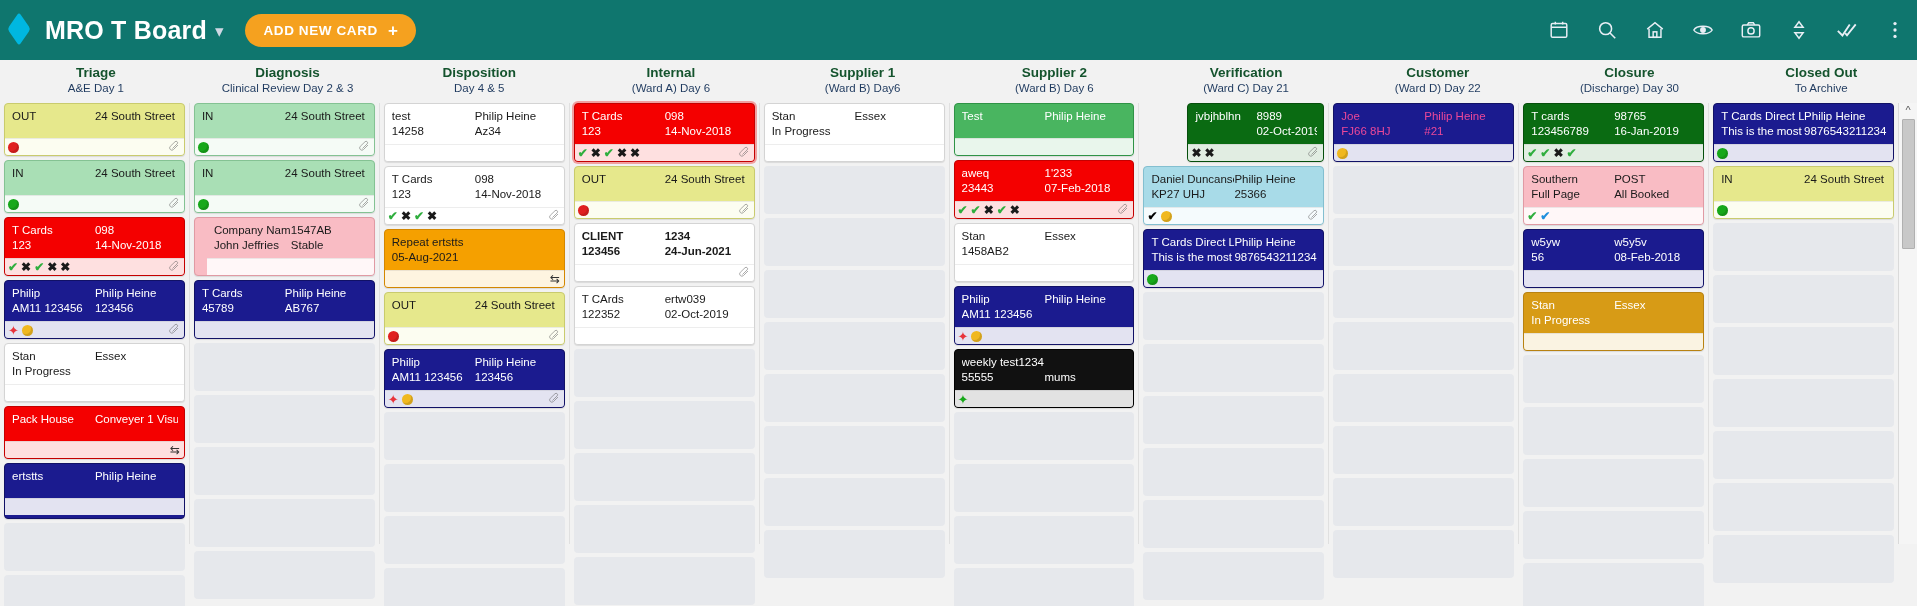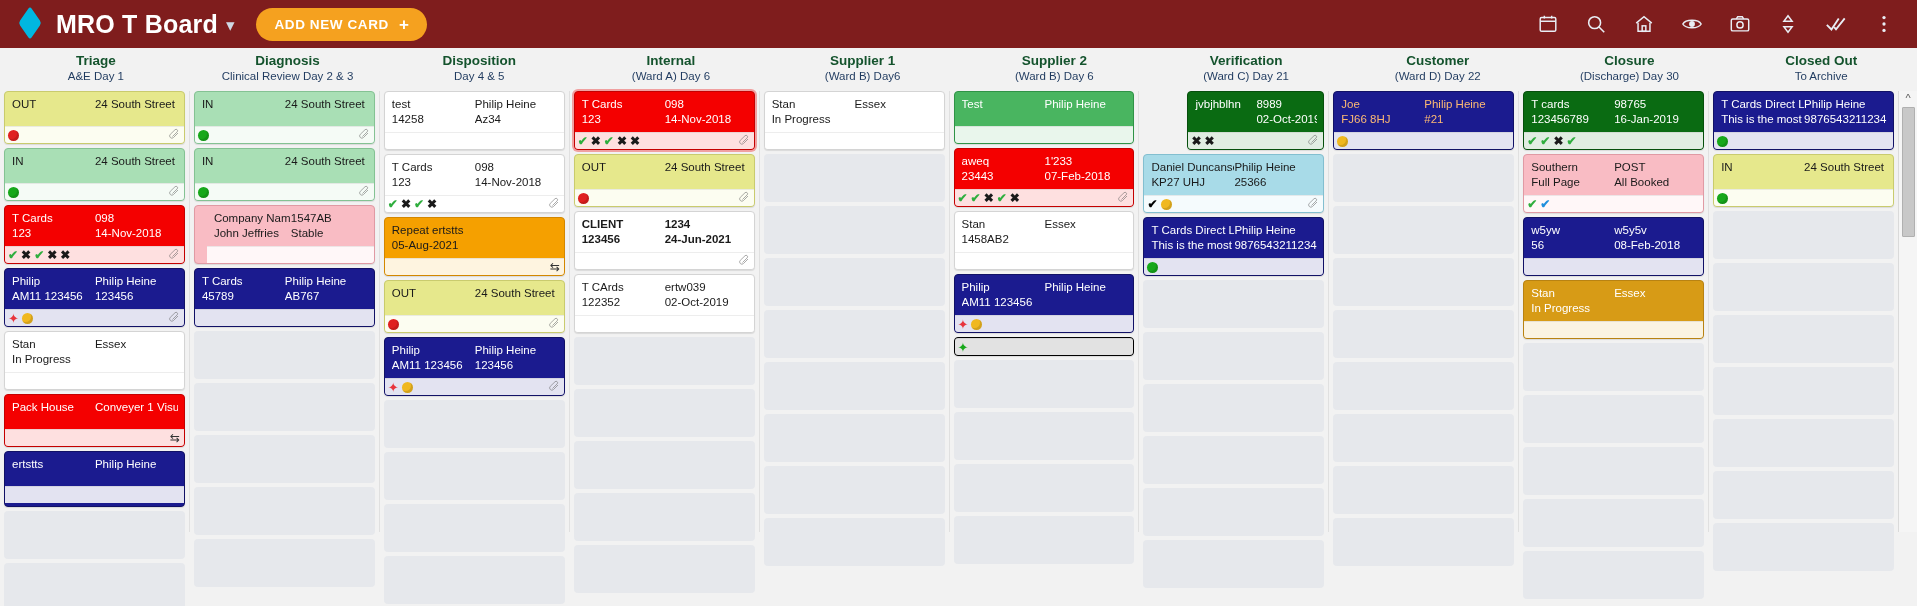--- a/index.html
+++ b/index.html
@@ -6,25 +6,25 @@
   html, body {
     margin: 0; padding: 0;
     width: 1917px; height: 606px;
     overflow: hidden;
     font-family: "Liberation Sans", sans-serif;
     background: #f2f2f2;
   }
 
   
   .topbar {
-    height: 48px;
-    background: #7f1d1d;
+    height: 60px;
+    background: #0f766e;
     display: flex;
     align-items: center;
-    padding: 0 16px;
+    padding: 0 5px;
     position: relative;
   }
   .logo-wrap { display:flex; align-items:center; margin-right: 10px; }
   .logo { width: 30px; height: 30px; position: relative; }
   .logo .d1 {
     position:absolute; left:4px; top:4px; width:20px; height:20px;
     background:#00b7e0; transform: rotate(45deg) skew(10deg,10deg);
     border-radius:3px;
   }
   .logo .d2 {
@@ -753,20 +753,30 @@
           </div>
           <div class="foot">
             <span class="badges">
               <span class="star-red">✦</span>
               <span class="dot dot-yellow"></span>
             </span>
             <span class="sp"></span>
           </div>
         </div>
         <div class="card" style="background: rgb(17, 17, 17); color: rgb(255, 255, 255); border-color: rgb(0, 0, 0);">
+          <div class="body">
+            <div class="row">
+              <span class="f1">weekly test1234</span>
+              <span class="f2"></span>
+            </div>
+            <div class="row">
+              <span class="f1">55555</span>
+              <span class="f2">mums</span>
+            </div>
+          </div>
           <div class="foot">
             <span class="badges">
               <span class="star-green">✦</span>
             </span>
             <span class="sp"></span>
           </div>
         </div>
         <div class="slot" style="height: 48px;"></div>
         <div class="slot" style="height: 48px;"></div>
         <div class="slot" style="height: 48px;"></div>
@@ -836,21 +846,21 @@
           </div>
         </div>
         <div class="slot" style="height: 48px;"></div>
         <div class="slot" style="height: 48px;"></div>
         <div class="slot" style="height: 48px;"></div>
         <div class="slot" style="height: 48px;"></div>
         <div class="slot" style="height: 48px;"></div>
         <div class="slot" style="height: 48px;"></div>
       </div>
       <div class="col">
-        <div class="card" style="background: rgb(27, 27, 143); color: #fdba74; border-color: rgb(17, 17, 102);">
+        <div class="card" style="background: rgb(27, 27, 143); color: #ec4899; border-color: rgb(17, 17, 102);">
           <div class="body">
             <div class="row">
               <span class="f1">Joe</span>
               <span class="f2">Philip Heine</span>
             </div>
             <div class="row">
               <span class="f1">FJ66 8HJ</span>
               <span class="f2">#21</span>
             </div>
           </div>

